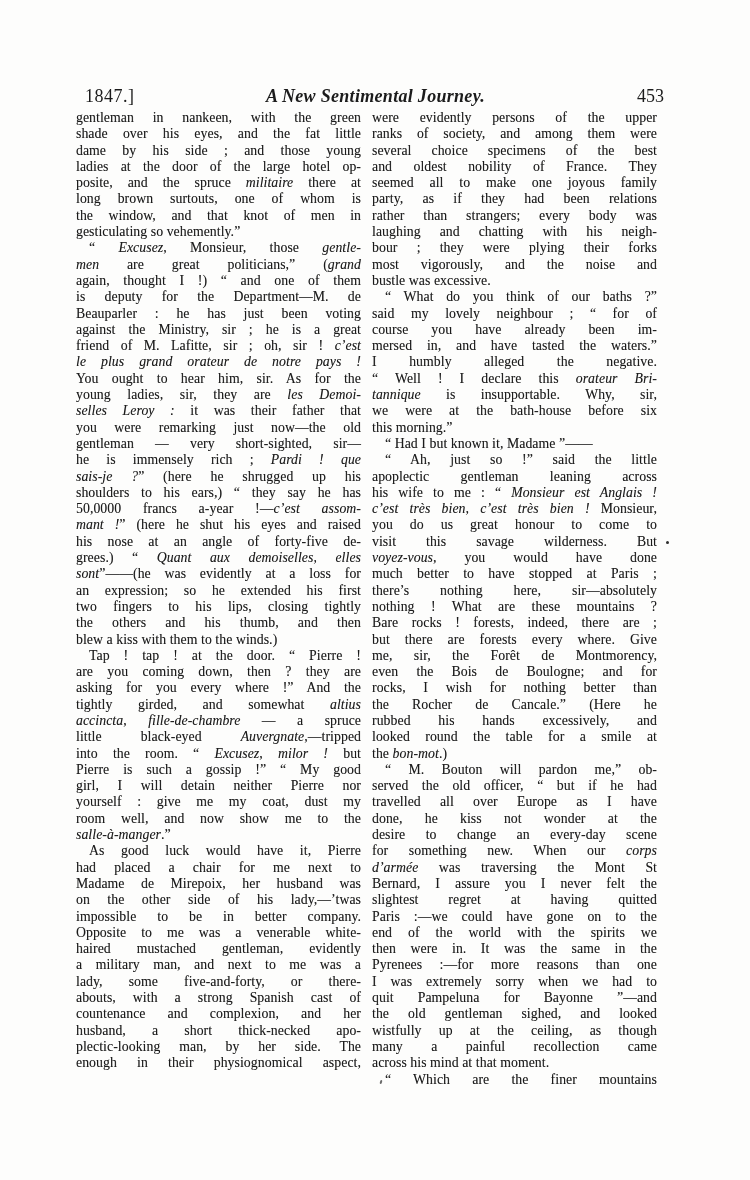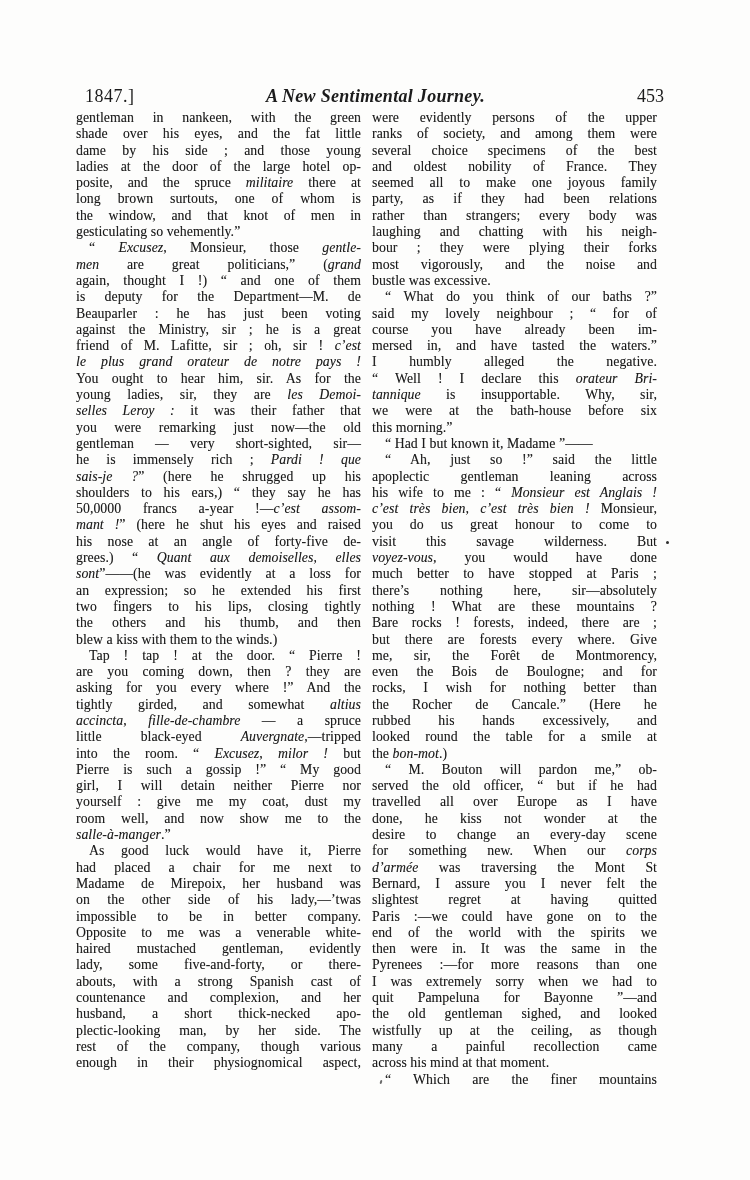--- a/index.html
+++ b/index.html
@@ -82,26 +82,26 @@
         <div class="line">yourself : give me my coat, dust my</div>
         <div class="line">room well, and now show me to the</div>
         <div class="line e"><i>salle-à-manger</i>.”</div>
         <div class="line i">As good luck would have it, Pierre</div>
         <div class="line">had placed a chair for me next to</div>
         <div class="line">Madame de Mirepoix, her husband was</div>
         <div class="line">on the other side of his lady,—’twas</div>
         <div class="line">impossible to be in better company.</div>
         <div class="line">Opposite to me was a venerable white-</div>
         <div class="line">haired mustached gentleman, evidently</div>
+        <div class="line">a military man, and next to me was a</div>
         <div class="line">lady, some five-and-forty, or there-</div>
         <div class="line">abouts, with a strong Spanish cast of</div>
         <div class="line">countenance and complexion, and her</div>
         <div class="line">husband, a short thick-necked apo-</div>
         <div class="line">plectic-looking man, by her side.  The</div>
-        <div class="line">rest of the company, though various</div>
         <div class="line">enough in their physiognomical aspect,</div>
       </div>
     <div class="col" id="col-right">
         <div class="line">were evidently persons of the upper</div>
         <div class="line">ranks of society, and among them were</div>
         <div class="line">several choice specimens of the best</div>
         <div class="line">and oldest nobility of France.  They</div>
         <div class="line">seemed all to make one joyous family</div>
         <div class="line">party, as if they had been relations</div>
         <div class="line">rather than strangers; every body was</div>

